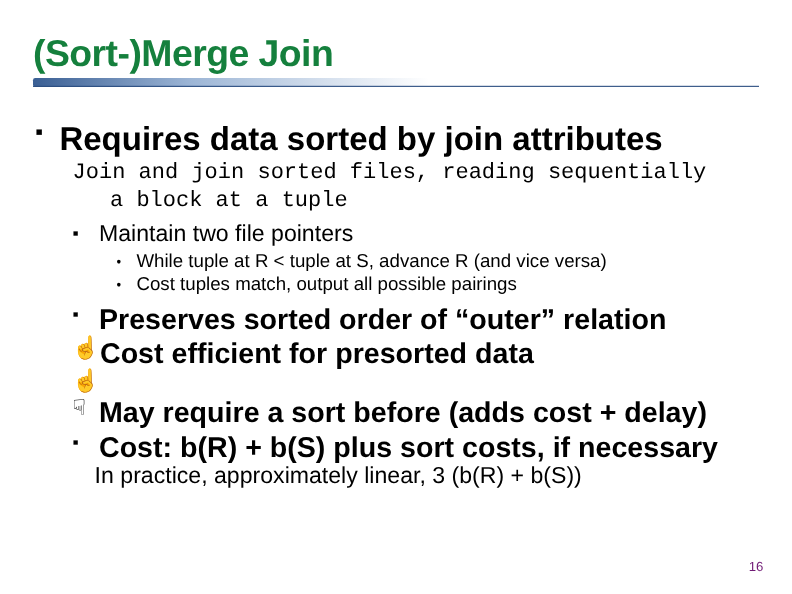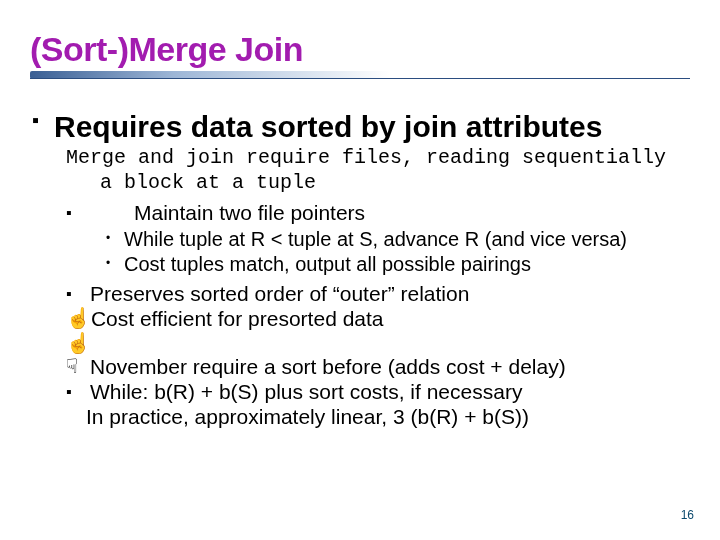--- a/index.html
+++ b/index.html
@@ -15,21 +15,21 @@
   .slide {
     position: relative;
     width: 720px;
     height: 540px;
     box-sizing: border-box;
     padding: 30px 30px 20px 30px;
   }
   .title {
     font-size: 34px;
     font-weight: bold;
-    color: #a21caf;
+    color: #15803d;
     margin-bottom: 0;
     letter-spacing: -0.5px;
   }
   .rule-wrap {
     position: relative;
     height: 10px;
     margin-top: 2px;
     margin-bottom: 28px;
   }
   .rule-grad {
@@ -83,36 +83,35 @@
     margin-bottom: 2px;
   }
   .b2 .bullet {
     flex: 0 0 24px;
     font-size: 16px;
     color: #000;
     padding-top: 3px;
   }
   .b2 .text {
     font-size: 21px;
-    margin-left: 44px;
   }
   .b3 {
     display: flex;
     align-items: flex-start;
     margin-left: 76px;
     margin-bottom: 1px;
   }
   .b3 .bullet {
     flex: 0 0 18px;
     font-size: 12px;
     color: #000;
     padding-top: 3px;
   }
   .b3 .text {
-    font-size: 20px;
+    font-size: 17px;
   }
   .row {
     display: flex;
     align-items: flex-start;
     margin-left: 36px;
     margin-bottom: 0px;
   }
   .row.first {
     margin-top: 6px;
   }
@@ -120,32 +119,33 @@
     flex: 0 0 24px;
     font-size: 20px;
     color: #000;
     padding-top: 0px;
   }
   .row .bullet.sq {
     font-size: 16px;
     padding-top: 3px;
   }
   .row .text {
-    font-size: 21px;
+    font-size: 26px;
+    font-weight: bold;
   }
   .cont {
     margin-left: 56px;
     font-size: 21px;
   }
   .pagenum {
     position: absolute;
     bottom: 18px;
     right: 26px;
     font-size: 12px;
-    color: #0c4a6e;
+    color: #701a75;
   }
   .hand {
     font-family: "Segoe UI Symbol", sans-serif;
   }
 </style>
 </head>
 <body>
 
 <div class="slide">
 
@@ -156,21 +156,21 @@
   </div>
 
   <div class="content">
 
     <div class="b1">
       <div class="bullet">▪</div>
       <div class="text">Requires data sorted by join attributes</div>
     </div>
 
     <div class="mono">
-      <div>Merge and join require files, reading sequentially</div>
+      <div>Join and join sorted files, reading sequentially</div>
       <div style="padding-left: 34px;">a block at a tuple</div>
     </div>
 
     <div class="b2">
       <div class="bullet">▪</div>
       <div class="text">Maintain two file pointers</div>
     </div>
 
     <div class="b3">
       <div class="bullet">•</div>
@@ -190,25 +190,25 @@
       <div class="bullet hand">☝</div>
       <div class="text">Cost efficient for presorted data</div>
     </div>
 
     <div class="row">
       <div class="bullet hand">☝</div>
     </div>
 
     <div class="row">
       <div class="bullet hand">☟</div>
-      <div class="text">November require a sort before (adds cost + delay)</div>
+      <div class="text">May require a sort before (adds cost + delay)</div>
     </div>
 
     <div class="row">
       <div class="bullet sq">▪</div>
-      <div class="text">While:  b(R) + b(S)   plus sort costs, if necessary</div>
+      <div class="text">Cost:  b(R) + b(S)   plus sort costs, if necessary</div>
     </div>
     <div class="cont">In practice, approximately linear, 3 (b(R) + b(S))</div>
 
   </div>
 
   <div class="pagenum">16</div>
 </div>
 
 </body></html>

